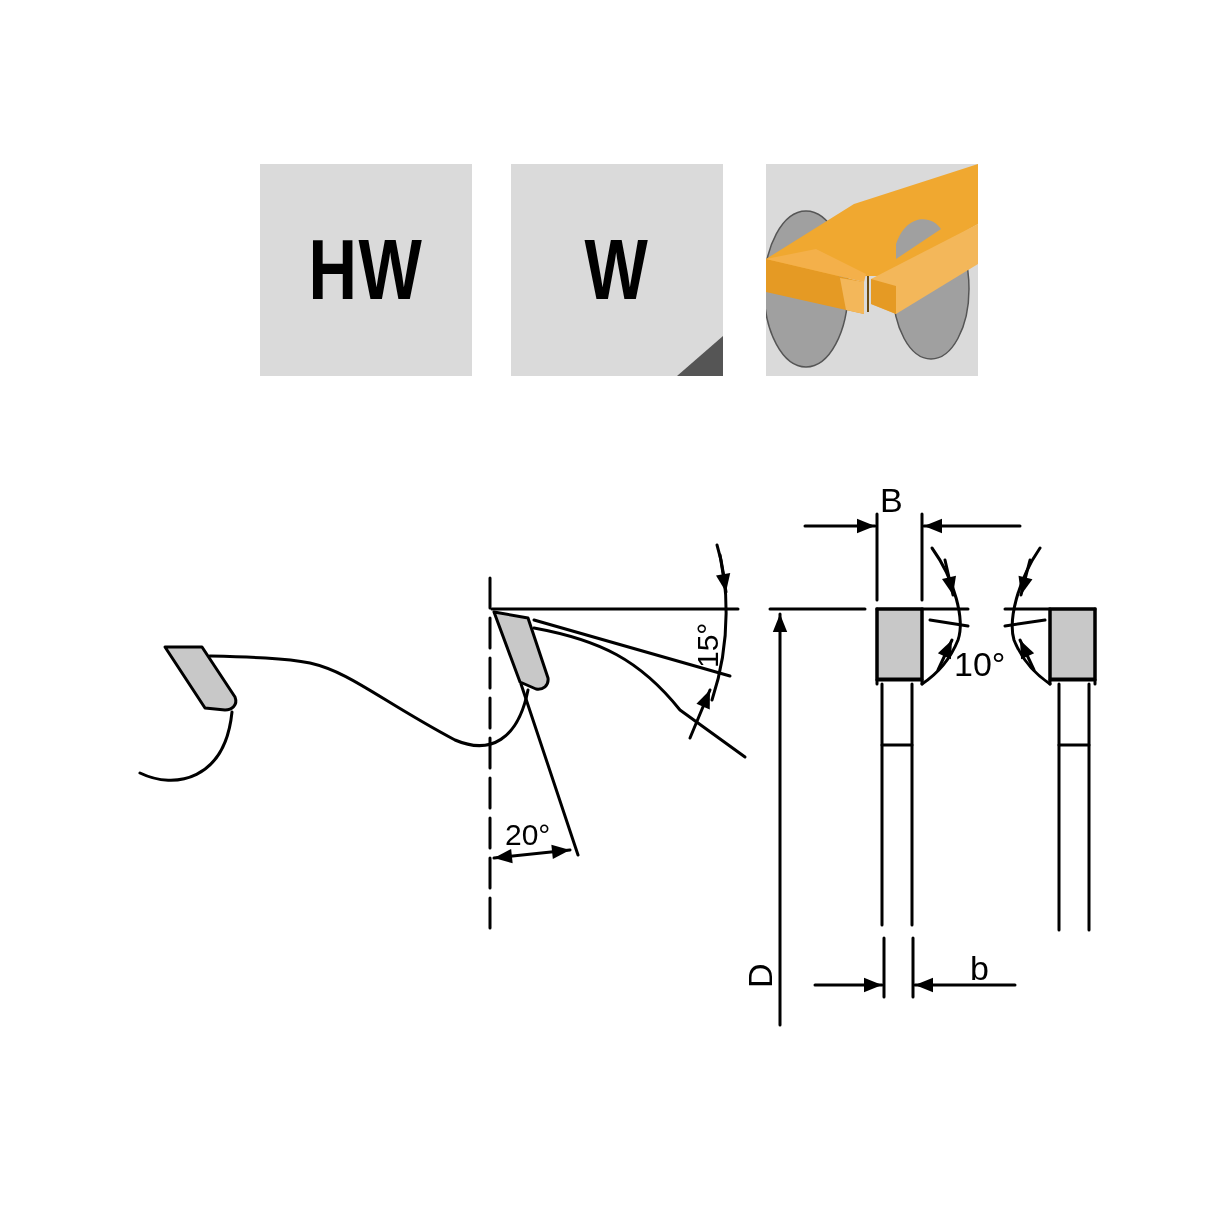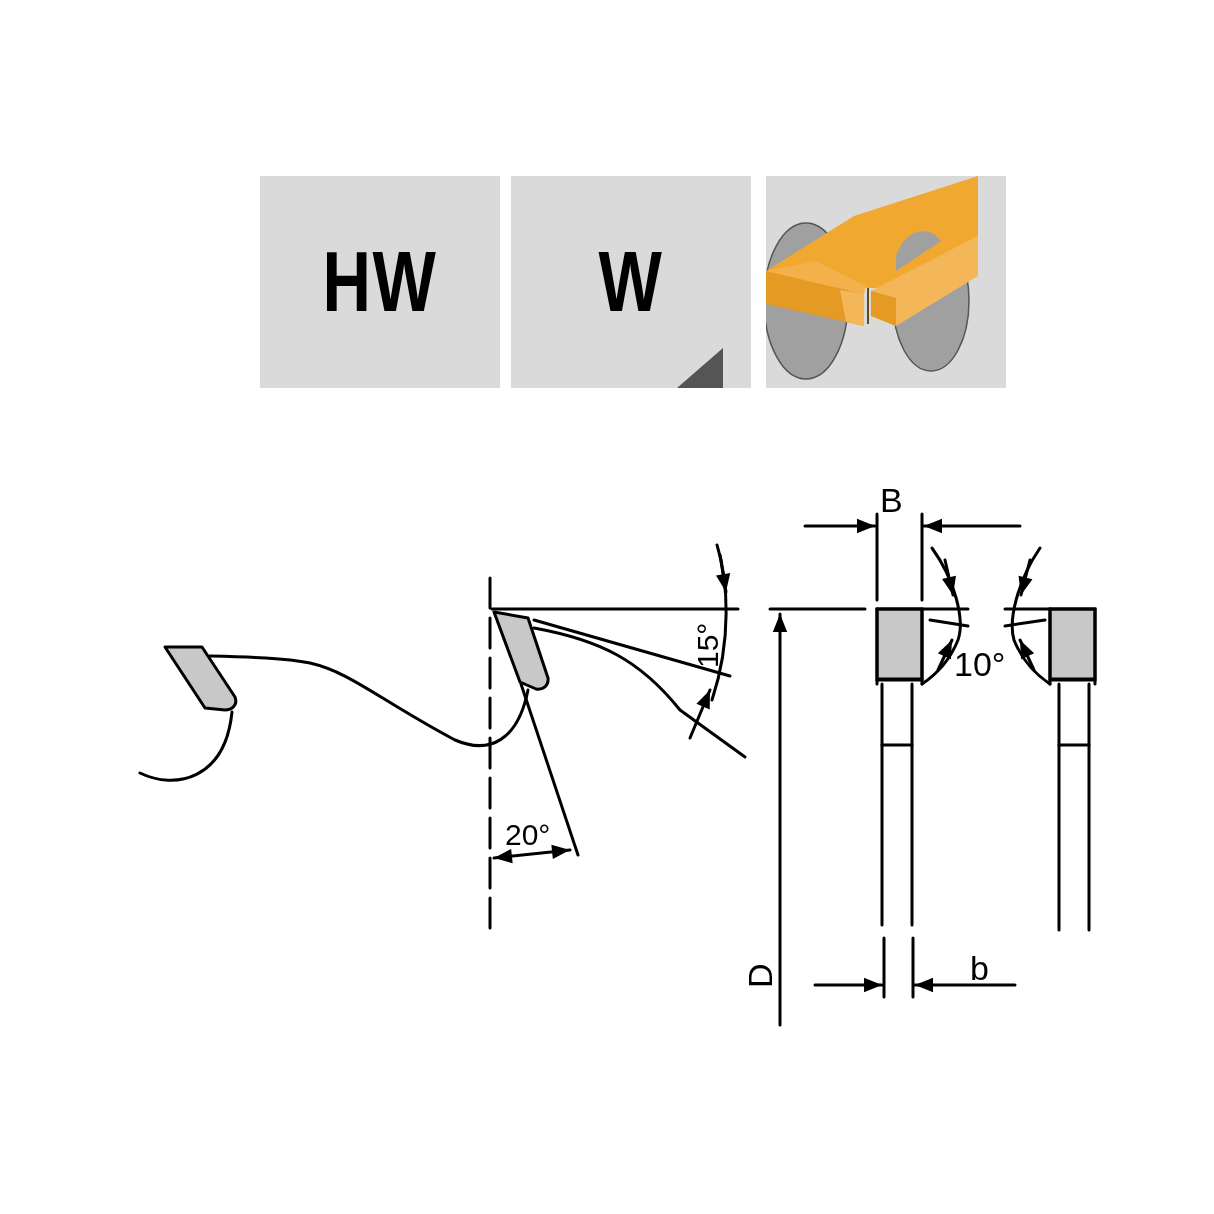--- a/index.html
+++ b/index.html
@@ -1,17 +1,17 @@
 <!DOCTYPE html>
 <html><head>
 <meta charset="utf-8">
 <style>
   html,body{margin:0;padding:0;background:#ffffff;}
   body{width:1214px;height:1214px;position:relative;overflow:hidden;font-family:"Liberation Sans",sans-serif;}
-  .tile{position:absolute;top:176px;width:240px;height:212px;background:#dadada;}
+  .tile{position:absolute;top:164px;width:212px;height:212px;background:#dadada;}
   .tile-label{position:absolute;left:0;right:0;top:62px;text-align:center;font-family:"Liberation Sans",sans-serif;font-weight:bold;font-size:86px;line-height:86px;color:#000;transform:scaleX(0.78);letter-spacing:2px;}
   #tile-hw{left:260px;}
   #tile-w{left:511px;}
   #tile-cut{left:766px;overflow:hidden;}
   svg{position:absolute;left:0;top:0;}
   .dim-text{font-family:"Liberation Sans",sans-serif;fill:#000;}
 </style>
 </head>
 <body>
 

